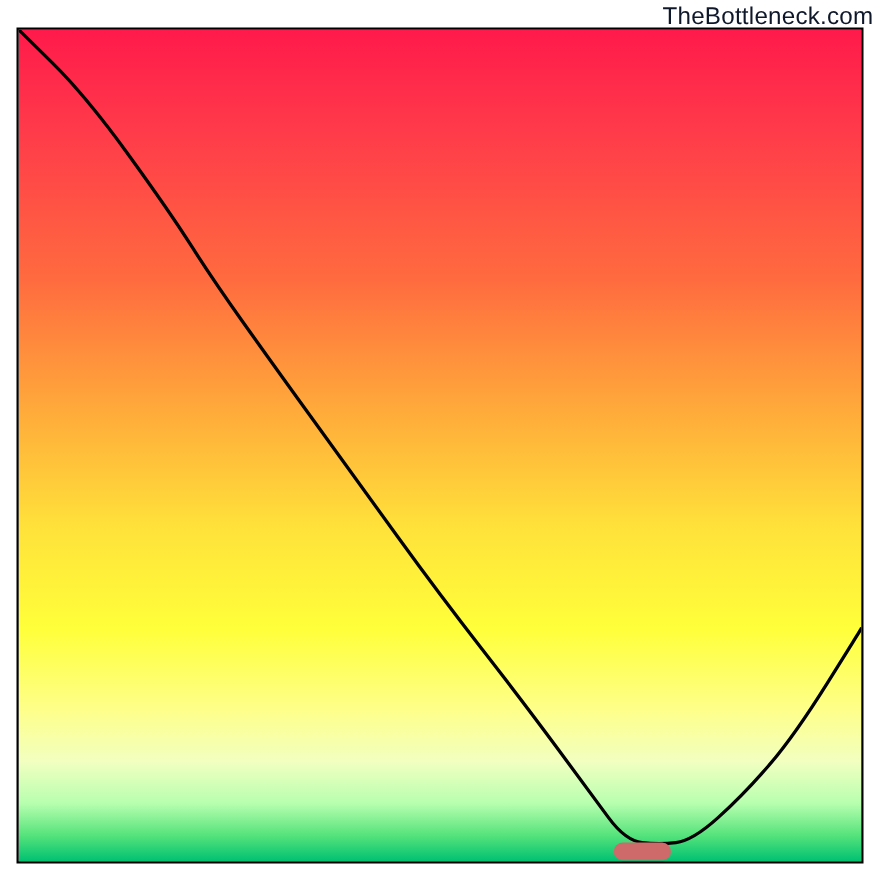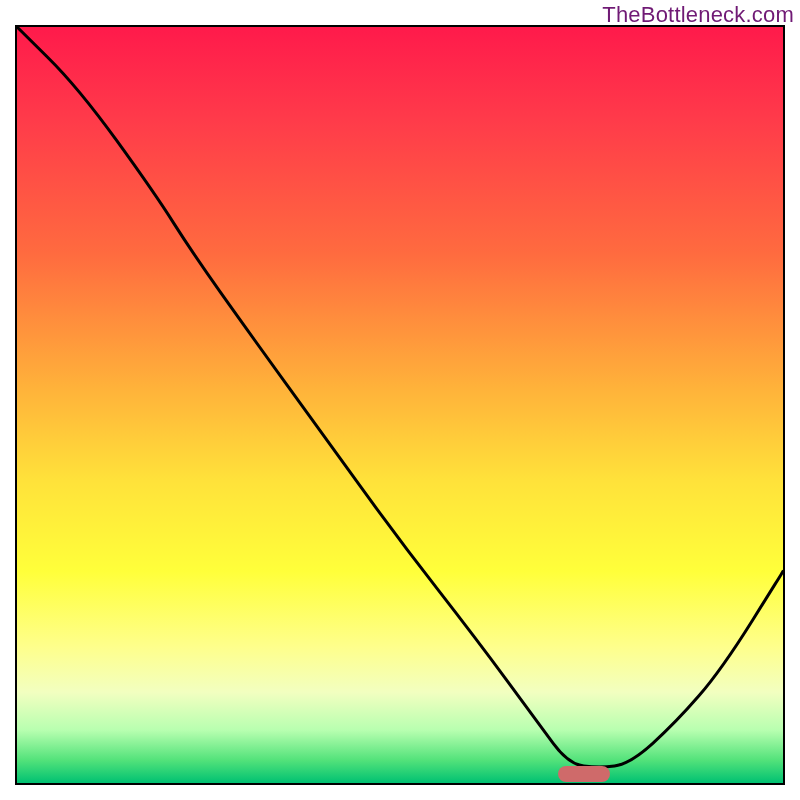--- a/index.html
+++ b/index.html
@@ -13,21 +13,21 @@
   }
   .container {
     position: relative;
     width: 800px;
     height: 800px;
   }
   .watermark {
     position: absolute;
     top: 2px;
     right: 6px;
-    color: #701a75;
+    color: #0f172a;
     font-size: 22px;
     font-weight: 400;
     letter-spacing: 0.2px;
     user-select: none;
   }
   .plot-frame {
     position: absolute;
     left: 15px;
     top: 25px;
     width: 770px;

